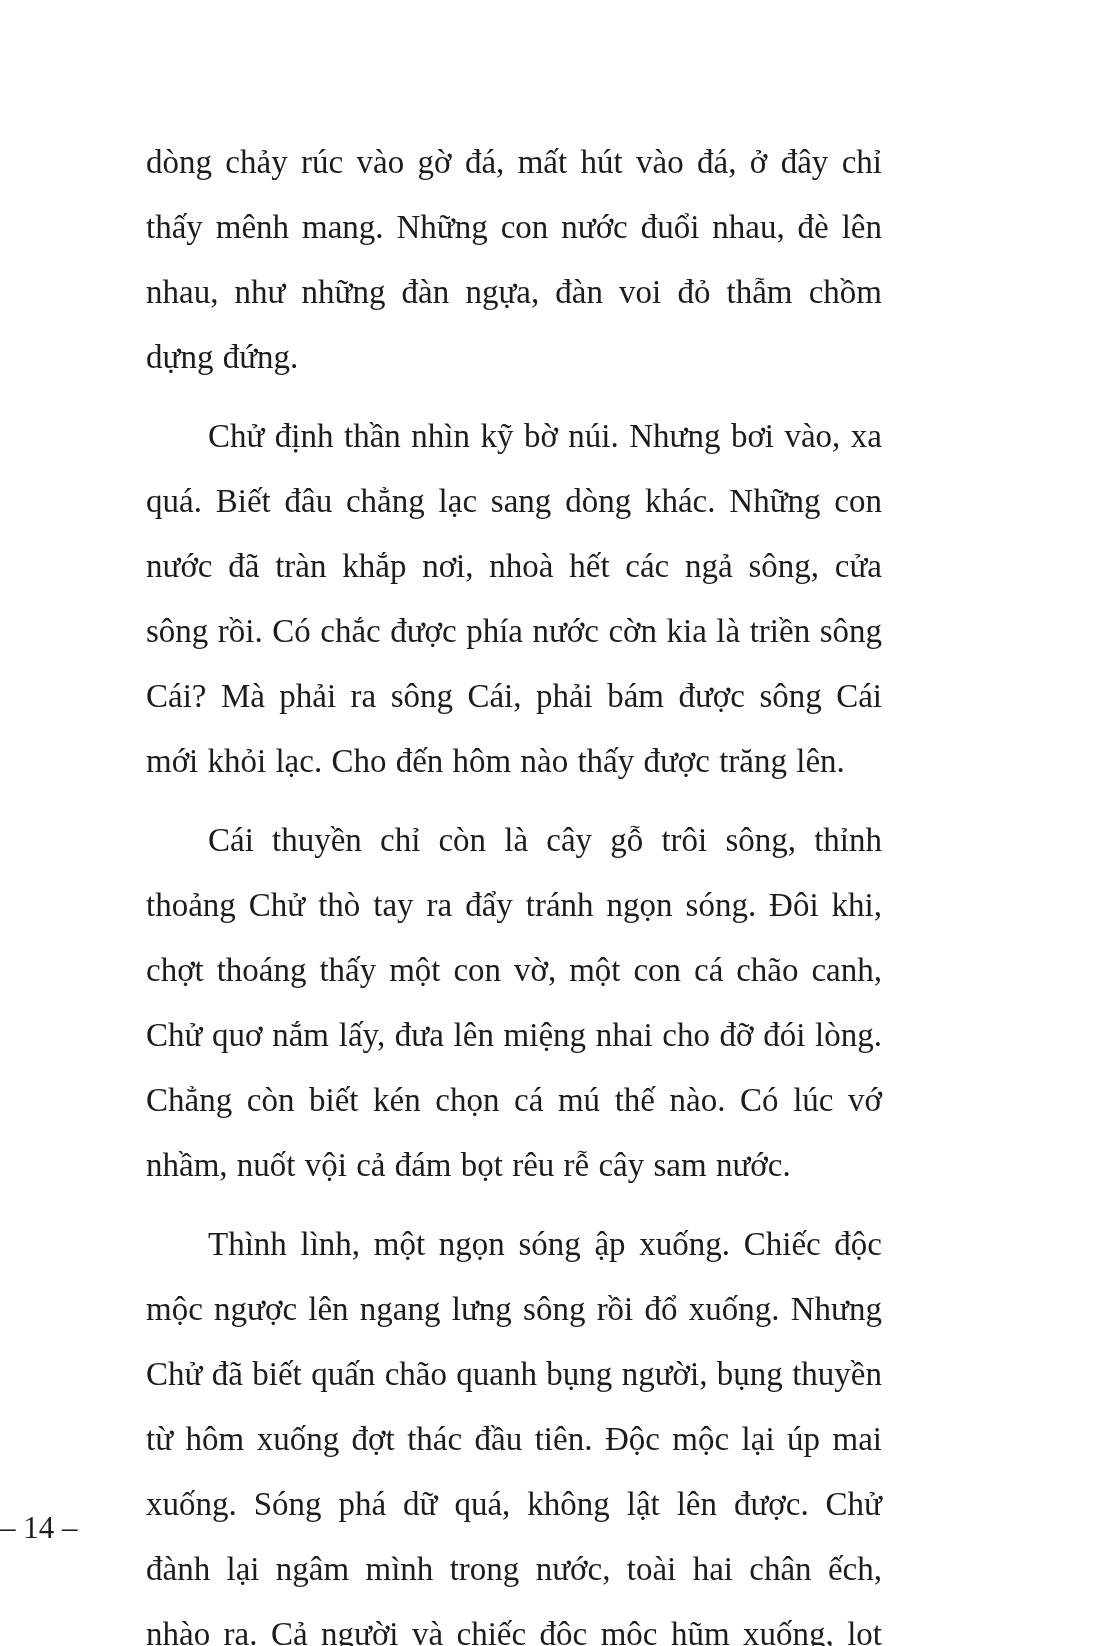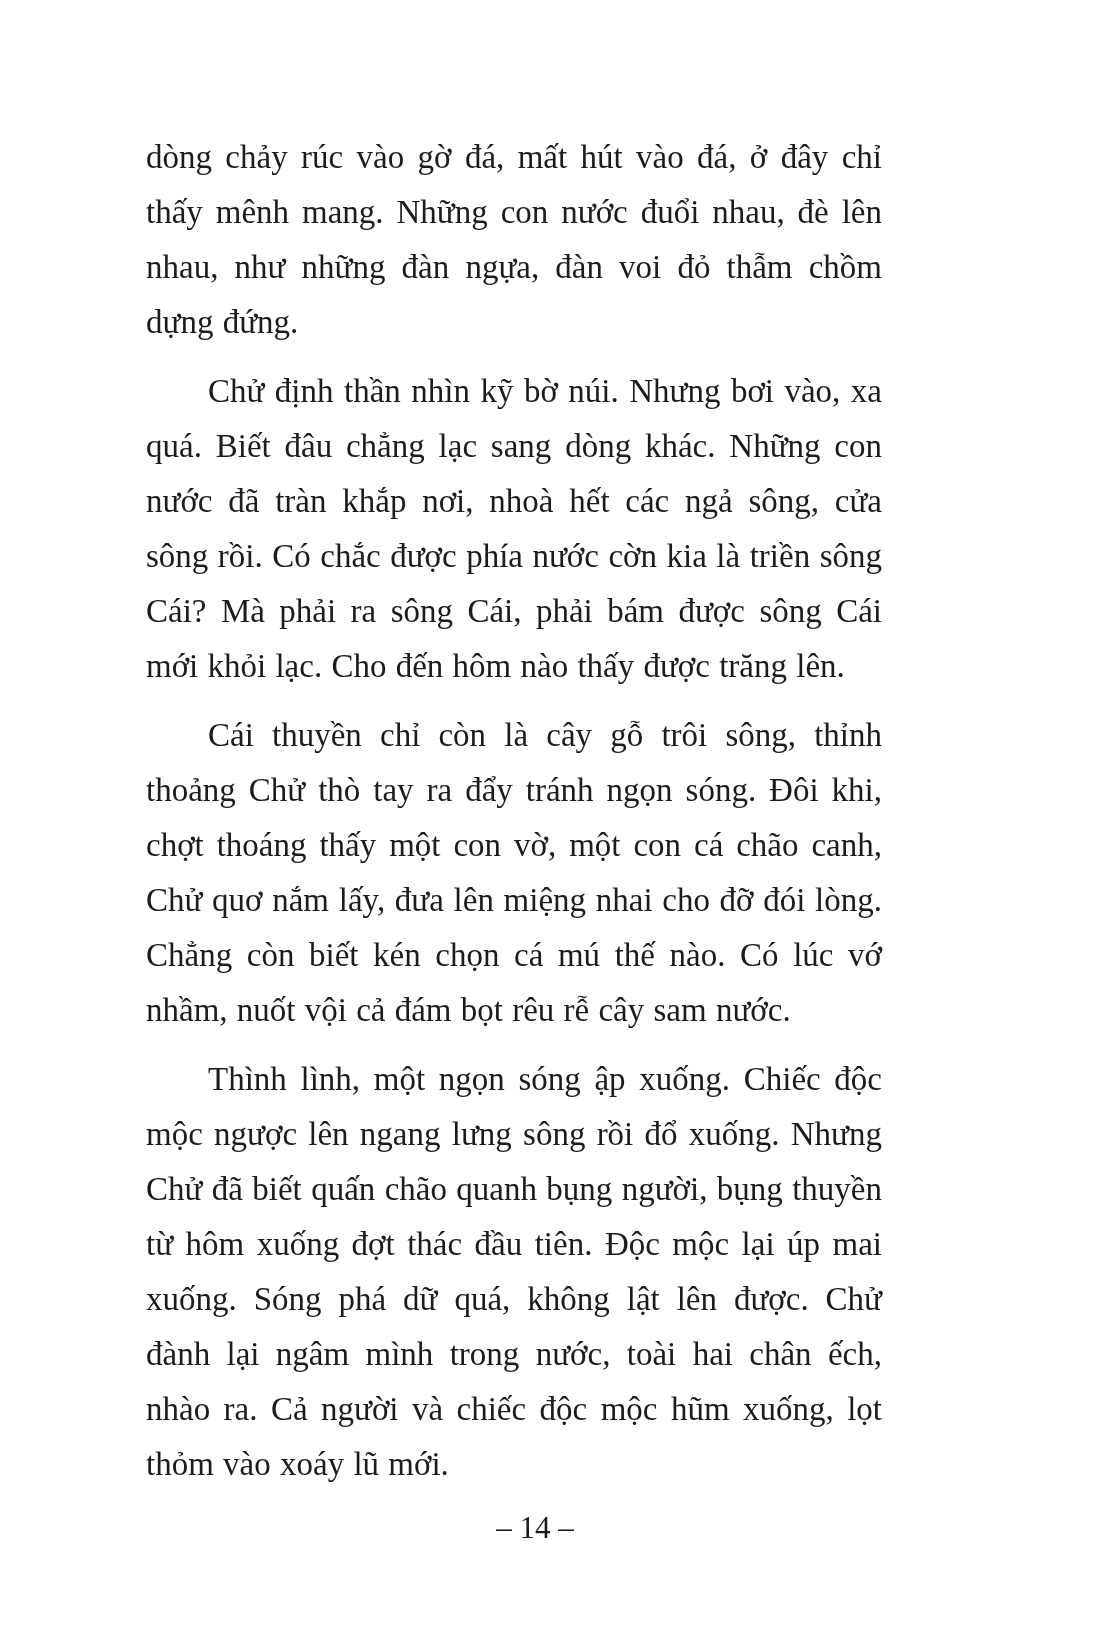--- a/index.html
+++ b/index.html
@@ -18,35 +18,34 @@
   }
   .text-block {
     position: absolute;
     left: 146px;
     top: 130px;
     width: 736px;
   }
   .para {
     margin: 0 0 14px 0;
     font-size: 33px;
-    line-height: 55px;
+    line-height: 65px;
     text-align: justify;
     text-indent: 62px;
     font-weight: 400;
     word-spacing: 1px;
   }
   .para.continuation {
     text-indent: 0;
   }
   .folio {
     position: absolute;
     top: 1508px;
     left: 0;
     width: 1070px;
-    text-align: center;
     font-size: 31px;
     line-height: 40px;
     color: #1c1c1c;
   }
 </style>
 </head>
 <body>
 
 <div class="page">
   <div class="text-block">

